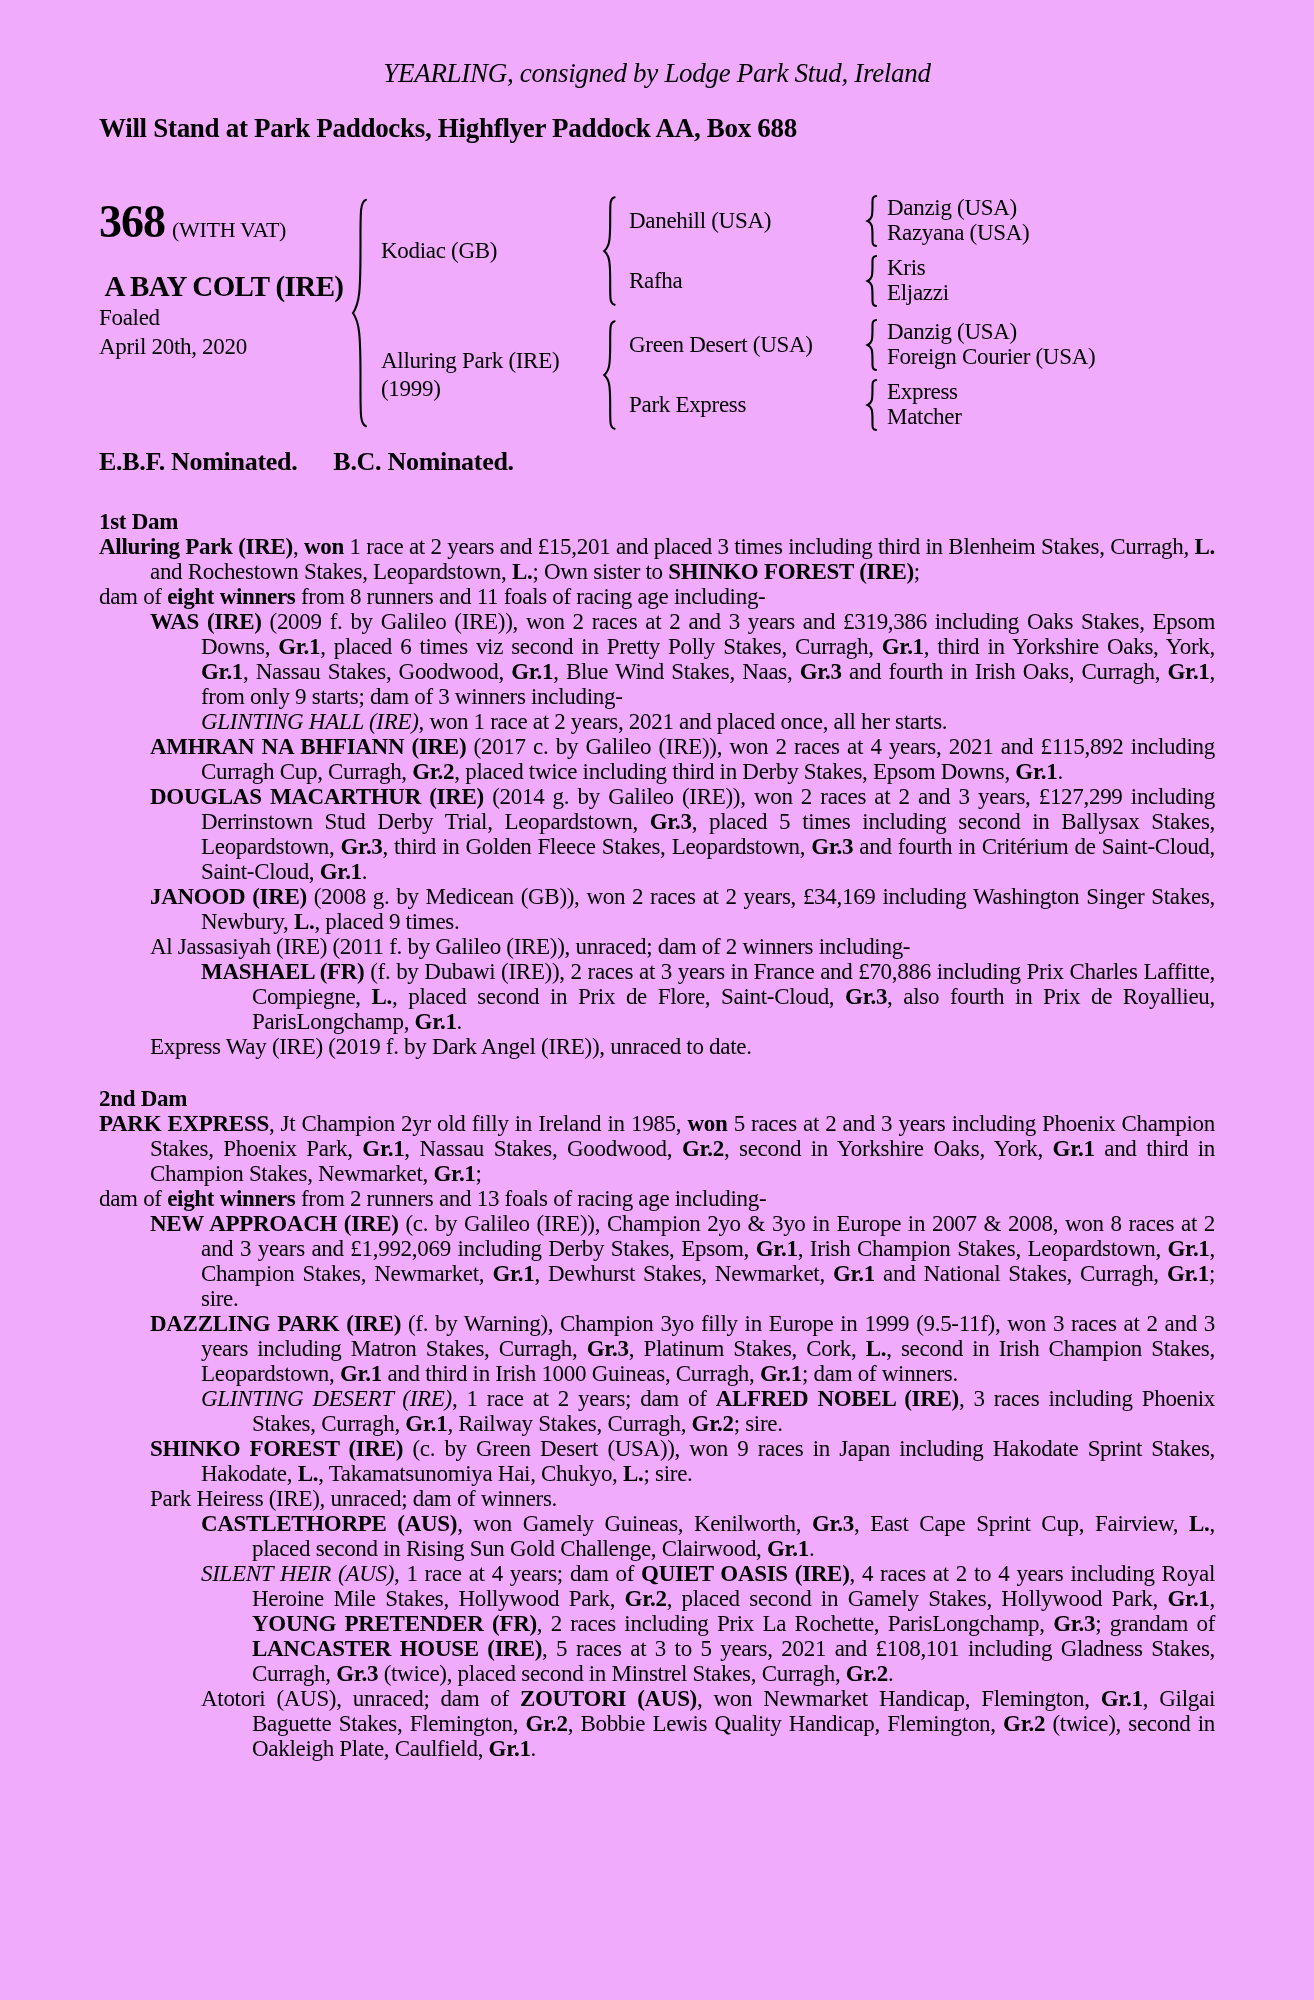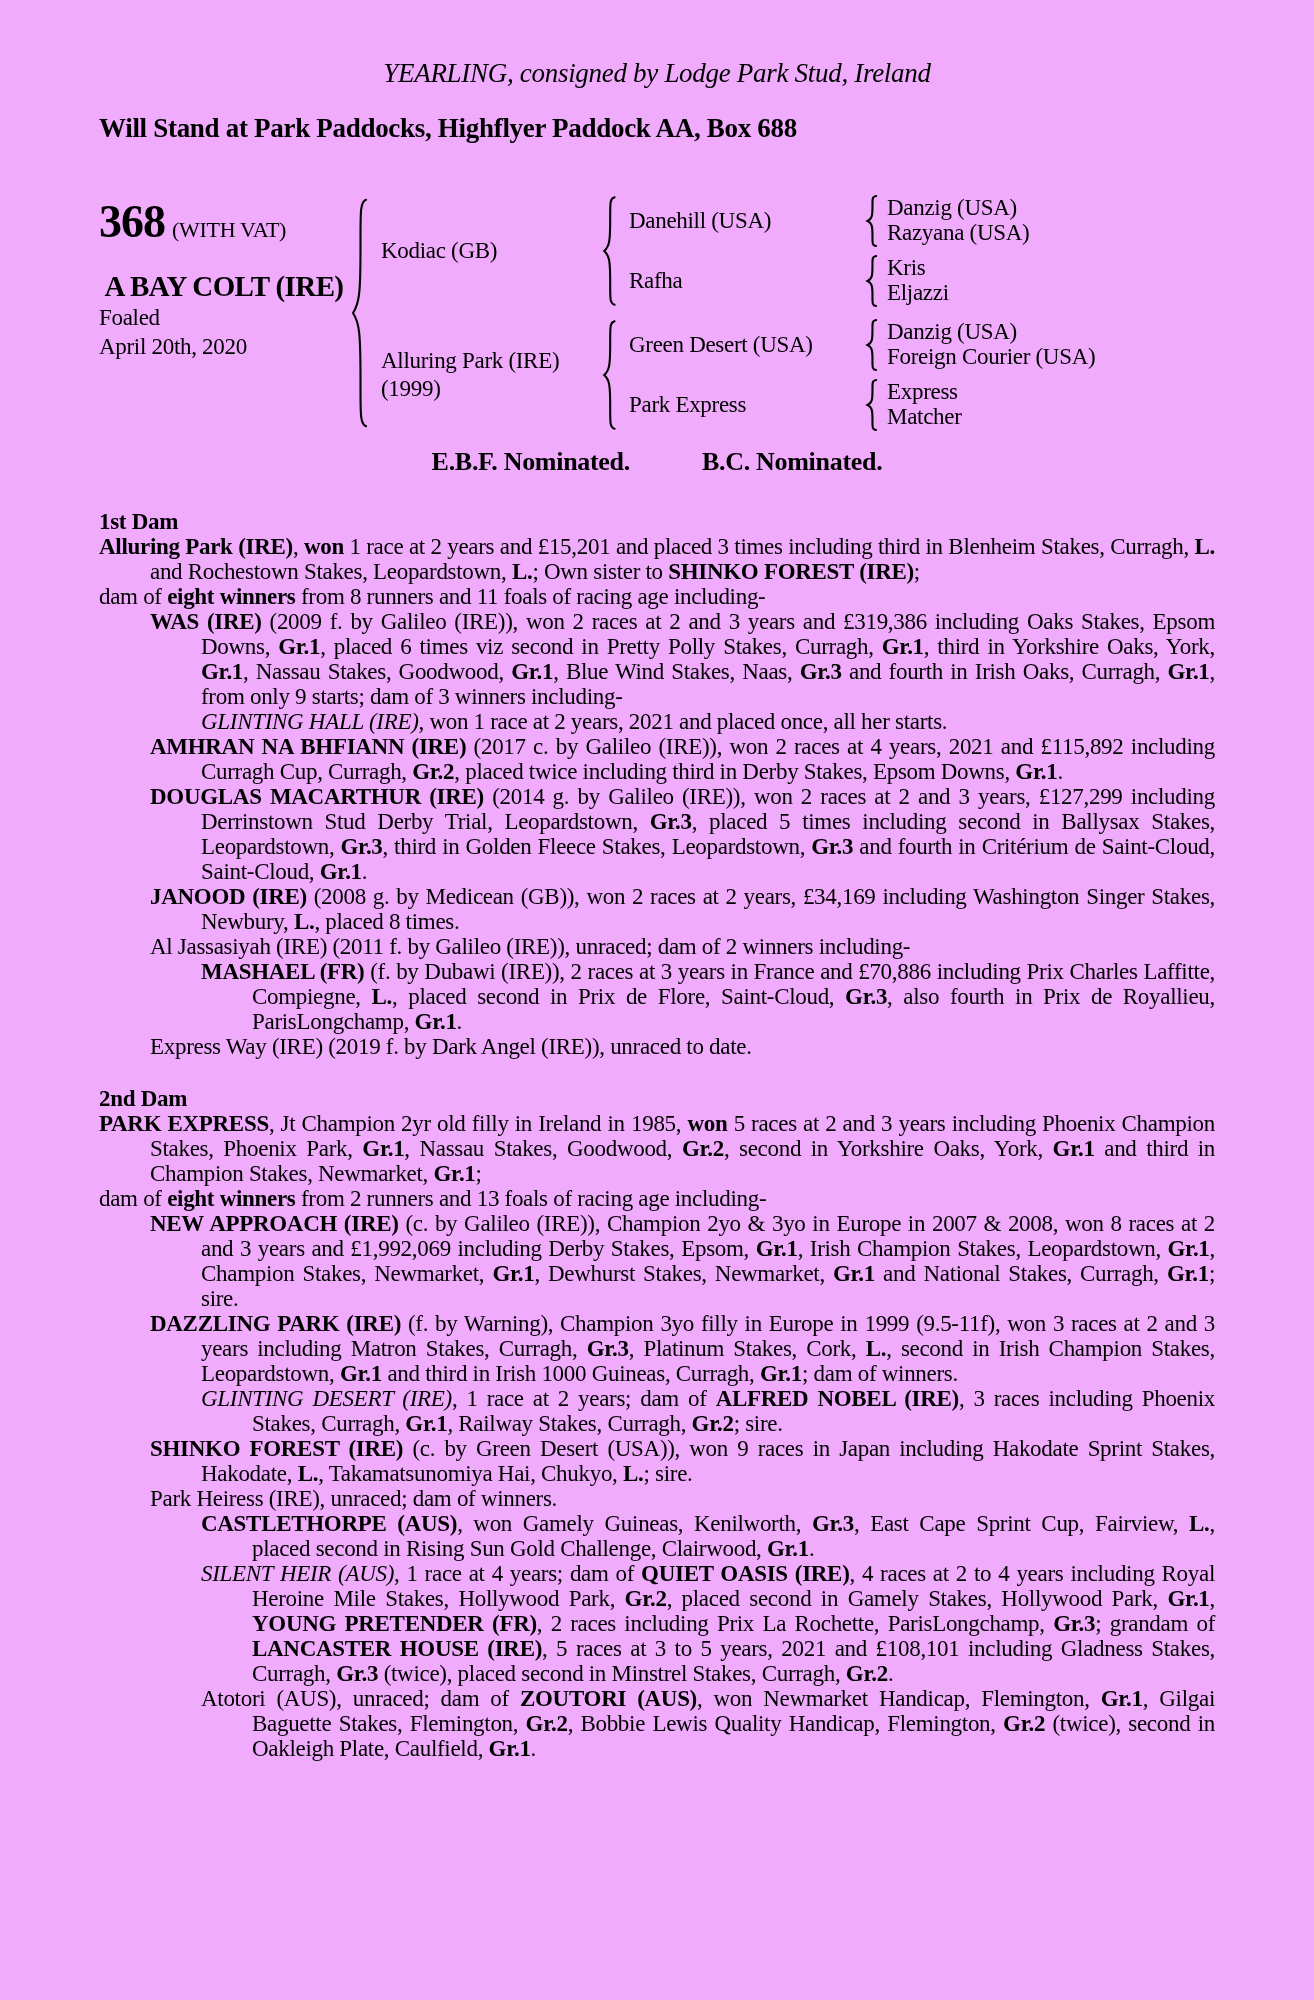--- a/index.html
+++ b/index.html
@@ -27,21 +27,21 @@
   .tree-main { flex:1; display:flex; flex-direction:column; gap:12px; }
   .half { height:112px; display:flex; }
   .parent { width:220px; flex:none; display:flex; flex-direction:column; justify-content:center; line-height:28px; }
   .midb { width:16px; margin-right:12px; }
   .gp-col { flex:1; display:flex; flex-direction:column; justify-content:space-between; }
   .gp-row { height:52px; display:flex; }
   .gp-name { width:236px; flex:none; display:flex; align-items:center; }
   .smallb { width:13px; margin-right:9px; }
   .gg-col { display:flex; flex-direction:column; justify-content:flex-start; line-height:25px; }
 
-  .noms { display:flex; justify-content:center; gap:72px; font-weight:bold; font-size:26px; margin:16px 0 32px 0; }
+  .noms { display:flex; justify-content:flex-start; gap:36px; font-weight:bold; font-size:26px; margin:16px 0 32px 0; }
 
   .catalog-body { }
   .dam-heading { font-weight:bold; line-height:25px; margin-top:27px; }
   .dam-heading.first { margin-top:0; }
   .para { margin:0; text-align:justify; line-height:25px; }
   .ind0 { padding-left:51px; text-indent:-51px; }
   .ind1 { margin-left:51px; padding-left:51px; text-indent:-51px; }
   .ind2 { margin-left:102px; padding-left:51px; text-indent:-51px; }
   .b { font-weight:bold; }
   .i { font-style:italic; }
@@ -157,21 +157,21 @@
   </div>
 
   <div class="catalog-body" id="sections-root">
       <div class="dam-heading first">1st Dam</div>
       <p class="para ind0"><span class="b">Alluring Park (IRE)</span><span>, </span><span class="b">won</span><span> 1 race at 2 years and £15,201 and placed 3 times including third in Blenheim Stakes, Curragh, </span><span class="b">L.</span><span> and Rochestown Stakes, Leopardstown, </span><span class="b">L.</span><span>; Own sister to </span><span class="b">SHINKO FOREST (IRE)</span><span>;</span></p>
       <p class="para ind0"><span>dam of </span><span class="b">eight winners</span><span> from 8 runners and 11 foals of racing age including-</span></p>
       <p class="para ind1"><span class="b">WAS (IRE)</span><span> (2009 f. by Galileo (IRE)), won 2 races at 2 and 3 years and £319,386 including Oaks Stakes, Epsom Downs, </span><span class="b">Gr.1</span><span>, placed 6 times viz second in Pretty Polly Stakes, Curragh, </span><span class="b">Gr.1</span><span>, third in Yorkshire Oaks, York, </span><span class="b">Gr.1</span><span>, Nassau Stakes, Goodwood, </span><span class="b">Gr.1</span><span>, Blue Wind Stakes, Naas, </span><span class="b">Gr.3</span><span> and fourth in Irish Oaks, Curragh, </span><span class="b">Gr.1</span><span>, from only 9 starts; dam of 3 winners including-</span></p>
       <p class="para ind2"><span class="i">GLINTING HALL (IRE)</span><span>, won 1 race at 2 years, 2021 and placed once, all her starts.</span></p>
       <p class="para ind1"><span class="b">AMHRAN NA BHFIANN (IRE)</span><span> (2017 c. by Galileo (IRE)), won 2 races at 4 years, 2021 and £115,892 including Curragh Cup, Curragh, </span><span class="b">Gr.2</span><span>, placed twice including third in Derby Stakes, Epsom Downs, </span><span class="b">Gr.1</span><span>.</span></p>
       <p class="para ind1"><span class="b">DOUGLAS MACARTHUR (IRE)</span><span> (2014 g. by Galileo (IRE)), won 2 races at 2 and 3 years, £127,299 including Derrinstown Stud Derby Trial, Leopardstown, </span><span class="b">Gr.3</span><span>, placed 5 times including second in Ballysax Stakes, Leopardstown, </span><span class="b">Gr.3</span><span>, third in Golden Fleece Stakes, Leopardstown, </span><span class="b">Gr.3</span><span> and fourth in Critérium de Saint-Cloud, Saint-Cloud, </span><span class="b">Gr.1</span><span>.</span></p>
-      <p class="para ind1"><span class="b">JANOOD (IRE)</span><span> (2008 g. by Medicean (GB)), won 2 races at 2 years, £34,169 including Washington Singer Stakes, Newbury, </span><span class="b">L.</span><span>, placed 8 times.</span></p>
+      <p class="para ind1"><span class="b">JANOOD (IRE)</span><span> (2008 g. by Medicean (GB)), won 2 races at 2 years, £34,169 including Washington Singer Stakes, Newbury, </span><span class="b">L.</span><span>, placed 9 times.</span></p>
       <p class="para ind1"><span>Al Jassasiyah (IRE) (2011 f. by Galileo (IRE)), unraced; dam of 2 winners including-</span></p>
       <p class="para ind2"><span class="b">MASHAEL (FR)</span><span> (f. by Dubawi (IRE)), 2 races at 3 years in France and £70,886 including Prix Charles Laffitte, Compiegne, </span><span class="b">L.</span><span>, placed second in Prix de Flore, Saint-Cloud, </span><span class="b">Gr.3</span><span>, also fourth in Prix de Royallieu, ParisLongchamp, </span><span class="b">Gr.1</span><span>.</span></p>
       <p class="para ind1"><span>Express Way (IRE) (2019 f. by Dark Angel (IRE)), unraced to date.</span></p>
       <div class="dam-heading">2nd Dam</div>
       <p class="para ind0"><span class="b">PARK EXPRESS</span><span>, Jt Champion 2yr old filly in Ireland in 1985, </span><span class="b">won</span><span> 5 races at 2 and 3 years including Phoenix Champion Stakes, Phoenix Park, </span><span class="b">Gr.1</span><span>, Nassau Stakes, Goodwood, </span><span class="b">Gr.2</span><span>, second in Yorkshire Oaks, York, </span><span class="b">Gr.1</span><span> and third in Champion Stakes, Newmarket, </span><span class="b">Gr.1</span><span>;</span></p>
       <p class="para ind0"><span>dam of </span><span class="b">eight winners</span><span> from 2 runners and 13 foals of racing age including-</span></p>
       <p class="para ind1"><span class="b">NEW APPROACH (IRE)</span><span> (c. by Galileo (IRE)), Champion 2yo &amp; 3yo in Europe in 2007 &amp; 2008, won 8 races at 2 and 3 years and £1,992,069 including Derby Stakes, Epsom, </span><span class="b">Gr.1</span><span>, Irish Champion Stakes, Leopardstown, </span><span class="b">Gr.1</span><span>, Champion Stakes, Newmarket, </span><span class="b">Gr.1</span><span>, Dewhurst Stakes, Newmarket, </span><span class="b">Gr.1</span><span> and National Stakes, Curragh, </span><span class="b">Gr.1</span><span>; sire.</span></p>
       <p class="para ind1"><span class="b">DAZZLING PARK (IRE)</span><span> (f. by Warning), Champion 3yo filly in Europe in 1999 (9.5-11f), won 3 races at 2 and 3 years including Matron Stakes, Curragh, </span><span class="b">Gr.3</span><span>, Platinum Stakes, Cork, </span><span class="b">L.</span><span>, second in Irish Champion Stakes, Leopardstown, </span><span class="b">Gr.1</span><span> and third in Irish 1000 Guineas, Curragh, </span><span class="b">Gr.1</span><span>; dam of winners.</span></p>
       <p class="para ind2"><span class="i">GLINTING DESERT (IRE)</span><span>, 1 race at 2 years; dam of </span><span class="b">ALFRED NOBEL (IRE)</span><span>, 3 races including Phoenix Stakes, Curragh, </span><span class="b">Gr.1</span><span>, Railway Stakes, Curragh, </span><span class="b">Gr.2</span><span>; sire.</span></p>
       <p class="para ind1"><span class="b">SHINKO FOREST (IRE)</span><span> (c. by Green Desert (USA)), won 9 races in Japan including Hakodate Sprint Stakes, Hakodate, </span><span class="b">L.</span><span>, Takamatsunomiya Hai, Chukyo, </span><span class="b">L.</span><span>; sire.</span></p>

